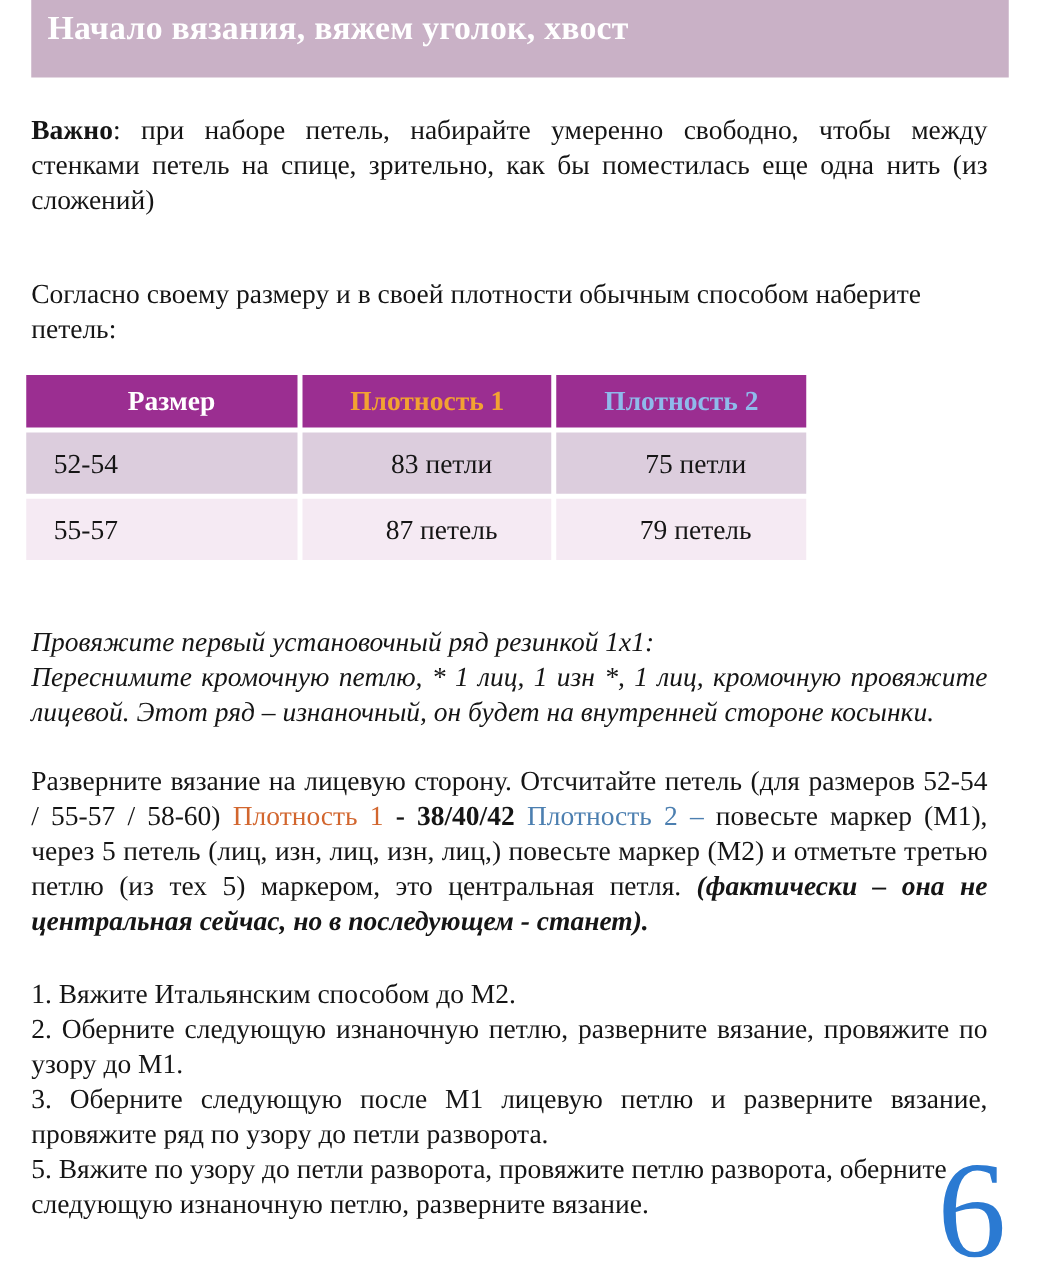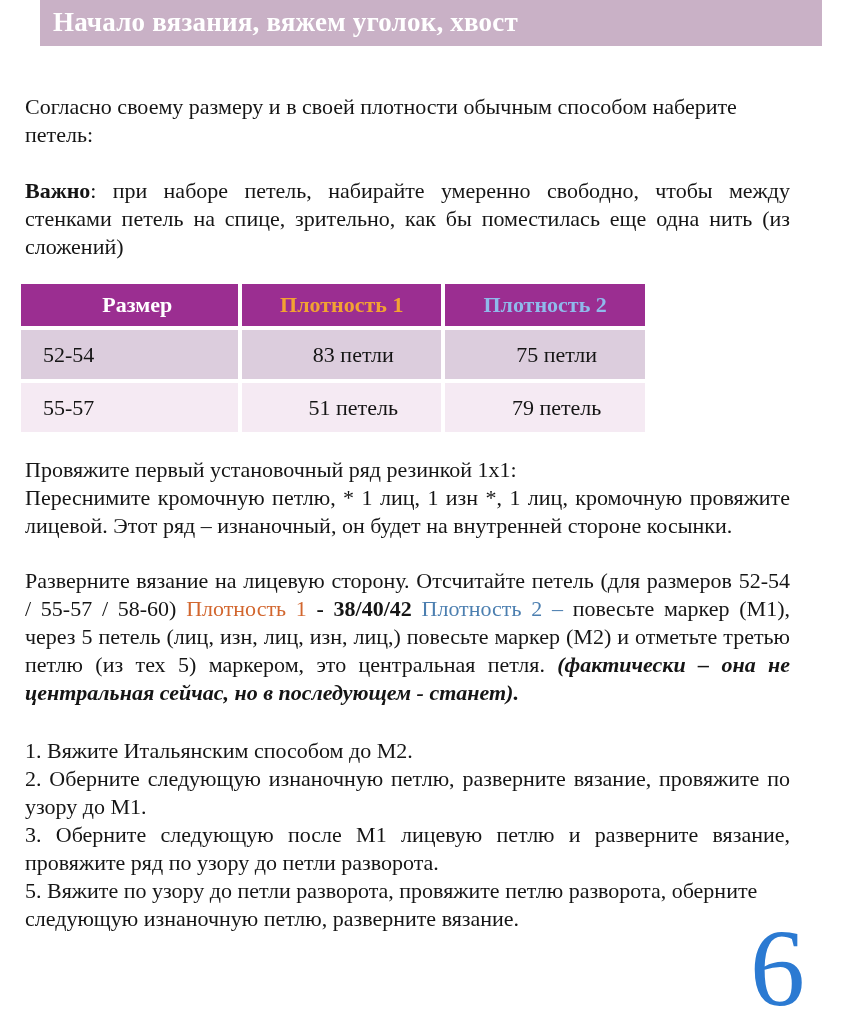--- a/index.html
+++ b/index.html
@@ -18,39 +18,39 @@
   html,body{margin:0;padding:0;background:#fff;}
   .page{
     position:relative;
     width:849px;height:1024px;
     background:#ffffff;
     overflow:hidden;
     font-family:"Liberation Serif", serif;
     color:var(--text);
   }
   .title-bar{
-    margin-left:40px;
-    width:782px;height:46px;
+    margin-left:25px;
+    width:782px;height:62px;
     background:var(--title-bar-bg);
   }
   .title-text{
     display:block;
     padding:7px 0 0 13px;
     font-size:27px;
     font-weight:bold;
     color:#ffffff;
     letter-spacing:0.2px;
   }
   .content{width:765px;margin-left:25px;}
   .para{margin:0;font-size:22px;line-height:28px;}
   .justify{text-align:justify;}
   .preline{white-space:pre-line;}
   .intro{margin-top:47px;}
   .important{margin-top:28px;}
-  .setup{margin-top:20px;}
+  .setup{margin-top:48px;font-style:italic;}
   .turn{margin-top:27px;}
   .seg-bold{font-weight:bold;}
   .seg-bold-italic{font-weight:bold;font-style:italic;}
   .seg-orange{color:var(--accent-orange);}
   .seg-blue{color:var(--accent-blue);}
   table.size-table{
     border-collapse:separate;
     border-spacing:4px;
     margin:19px 0 0 -8px;
     width:632px;
@@ -85,41 +85,41 @@
 </style>
 </head>
 <body>
 
 <div class="page">
   <div class="title-bar">
     <span class="title-text">Начало вязания, вяжем уголок, хвост</span>
   </div>
 
   <div class="content">
+    <p class="para justify important"><span class="seg-bold">Важно</span><span class="seg-normal">: при наборе петель, набирайте умеренно свободно, чтобы между стенками петель на спице, зрительно, как бы поместилась еще одна нить (из сложений)</span></p>
+
     <p class="para intro">Согласно своему размеру и в своей плотности обычным способом наберите петель:</p>
-
-    <p class="para justify important"><span class="seg-bold">Важно</span><span class="seg-normal">: при наборе петель, набирайте умеренно свободно, чтобы между стенками петель на спице, зрительно, как бы поместилась еще одна нить (из сложений)</span></p>
 
     <table class="size-table">
       <thead>
         <tr>
             <th class="c1">Размер</th>
             <th class="c2">Плотность 1</th>
             <th class="c3">Плотность 2</th>
           </tr>
       </thead>
       <tbody>
           <tr>
             <td class="c1">52-54</td>
             <td class="c2">83 петли</td>
             <td class="c3">75 петли</td>
           </tr>
           <tr>
             <td class="c1">55-57</td>
-            <td class="c2">51 петель</td>
+            <td class="c2">87 петель</td>
             <td class="c3">79 петель</td>
           </tr>
         </tbody>
     </table>
 
     <p class="para justify preline setup">Провяжите первый установочный ряд резинкой 1х1:
 Переснимите кромочную петлю, * 1 лиц, 1 изн *, 1 лиц, кромочную провяжите лицевой. Этот ряд – изнаночный, он будет на внутренней стороне косынки.</p>
 
     <p class="para justify turn"><span class="seg-normal">Разверните вязание на лицевую сторону. Отсчитайте петель (для размеров 52-54 / 55-57 / 58-60) </span><span class="seg-orange">Плотность 1</span><span class="seg-bold">  - 38/40/42 </span><span class="seg-blue">Плотность 2 –</span><span class="seg-normal"> повесьте маркер (М1), через 5 петель (лиц, изн, лиц, изн, лиц,) повесьте маркер (М2) и отметьте третью петлю (из тех 5) маркером, это центральная петля. </span><span class="seg-bold-italic">(фактически – она не центральная сейчас, но в последующем - станет).</span></p>
 

